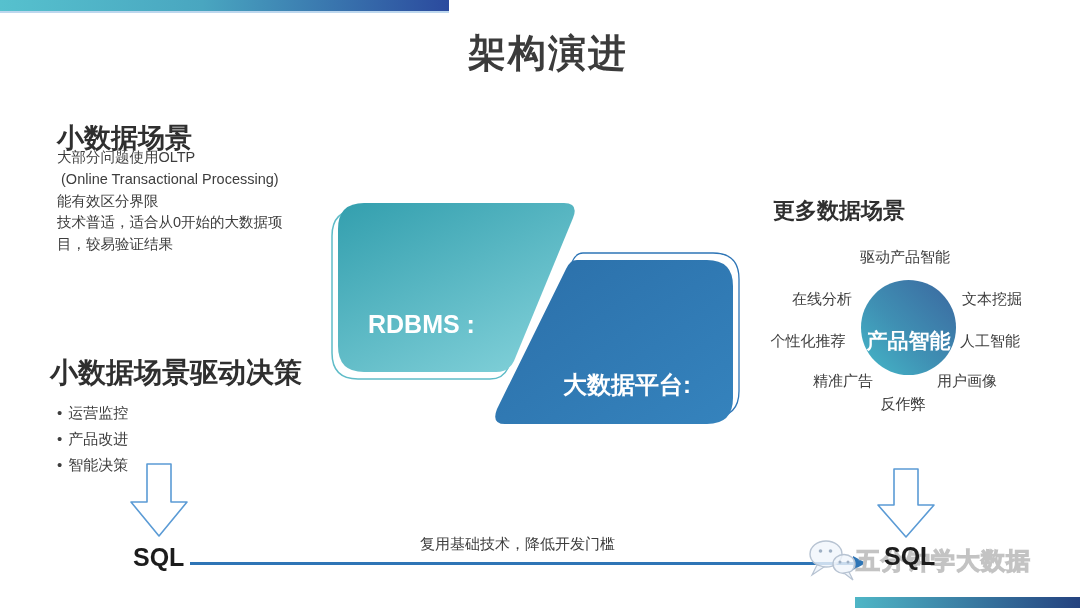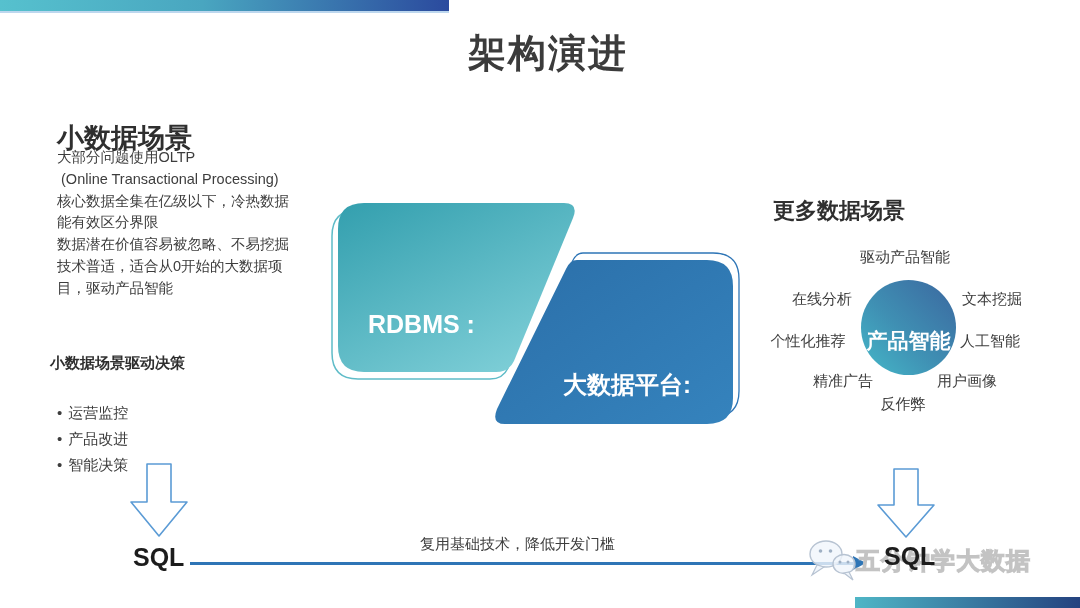--- a/index.html
+++ b/index.html
@@ -20,21 +20,21 @@
     background:linear-gradient(90deg,#4fb6c6 0%,#24427f 100%);
   }
   .title{
     position:absolute; left:8px; top:28px; width:1080px; text-align:center;
     font-size:38px; font-weight:bold; color:#3b3b3b; letter-spacing:2px;
   }
   
   .lheading{position:absolute; left:57px; top:120px; font-size:27px; font-weight:bold; color:#2f2f2f;}
   .lpara{position:absolute; left:57px; top:147px; width:268px; font-size:14.5px; color:#3d3d3d;}
   .lpara div{line-height:21.8px; white-space:pre;}
-  .lsubheading{position:absolute; left:50px; top:354px; font-size:15px; font-weight:bold; color:#2f2f2f;}
+  .lsubheading{position:absolute; left:50px; top:354px; font-size:28px; font-weight:bold; color:#2f2f2f;}
   .bullets{position:absolute; left:57px; top:400px; font-size:15px; color:#3d3d3d;}
   .bullets .b{line-height:26px; white-space:nowrap;}
   .bullets .dot{margin-right:6px;}
   
   .rdbms-label{position:absolute; left:368px; top:247px; color:#ffffff; font-weight:bold; font-size:25px; line-height:31px; white-space:pre;text-align:right;}
   .hadoop-label{position:absolute; left:563px; top:310px; color:#ffffff; font-weight:bold; font-size:24px; line-height:30px; white-space:pre;}
   .shape-svg{position:absolute; left:330px; top:195px;}
   
   .rheading{position:absolute; left:773px; top:196px; font-size:22px; font-weight:bold; color:#2f2f2f;}
   .circle{
@@ -72,25 +72,23 @@
 <div id="slide">
 
   <div class="topbar"></div>
 
   <div class="title">架构演进</div>
 
   <div class="lheading">小数据场景</div>
   <div class="lpara">
     <div>大部分问题使用OLTP</div>
     <div> (Online Transactional Processing)</div>
-    <div>核心数据全集在亿级以下，冷热数据</div>
     <div>能有效区分界限</div>
-    <div>数据潜在价值容易被忽略、不易挖掘</div>
     <div>技术普适，适合从0开始的大数据项</div>
-    <div>目，驱动产品智能</div>
+    <div>目，较易验证结果</div>
   </div>
   <div class="lsubheading">小数据场景驱动决策</div>
   <div class="bullets">
     <div class="b"><span class="dot">•</span><span>运营监控</span></div>
     <div class="b"><span class="dot">•</span><span>产品改进</span></div>
     <div class="b"><span class="dot">•</span><span>智能决策</span></div>
   </div>
 
   <svg class="shape-svg" width="416" height="240" viewBox="0 0 416 240">
     <defs>

